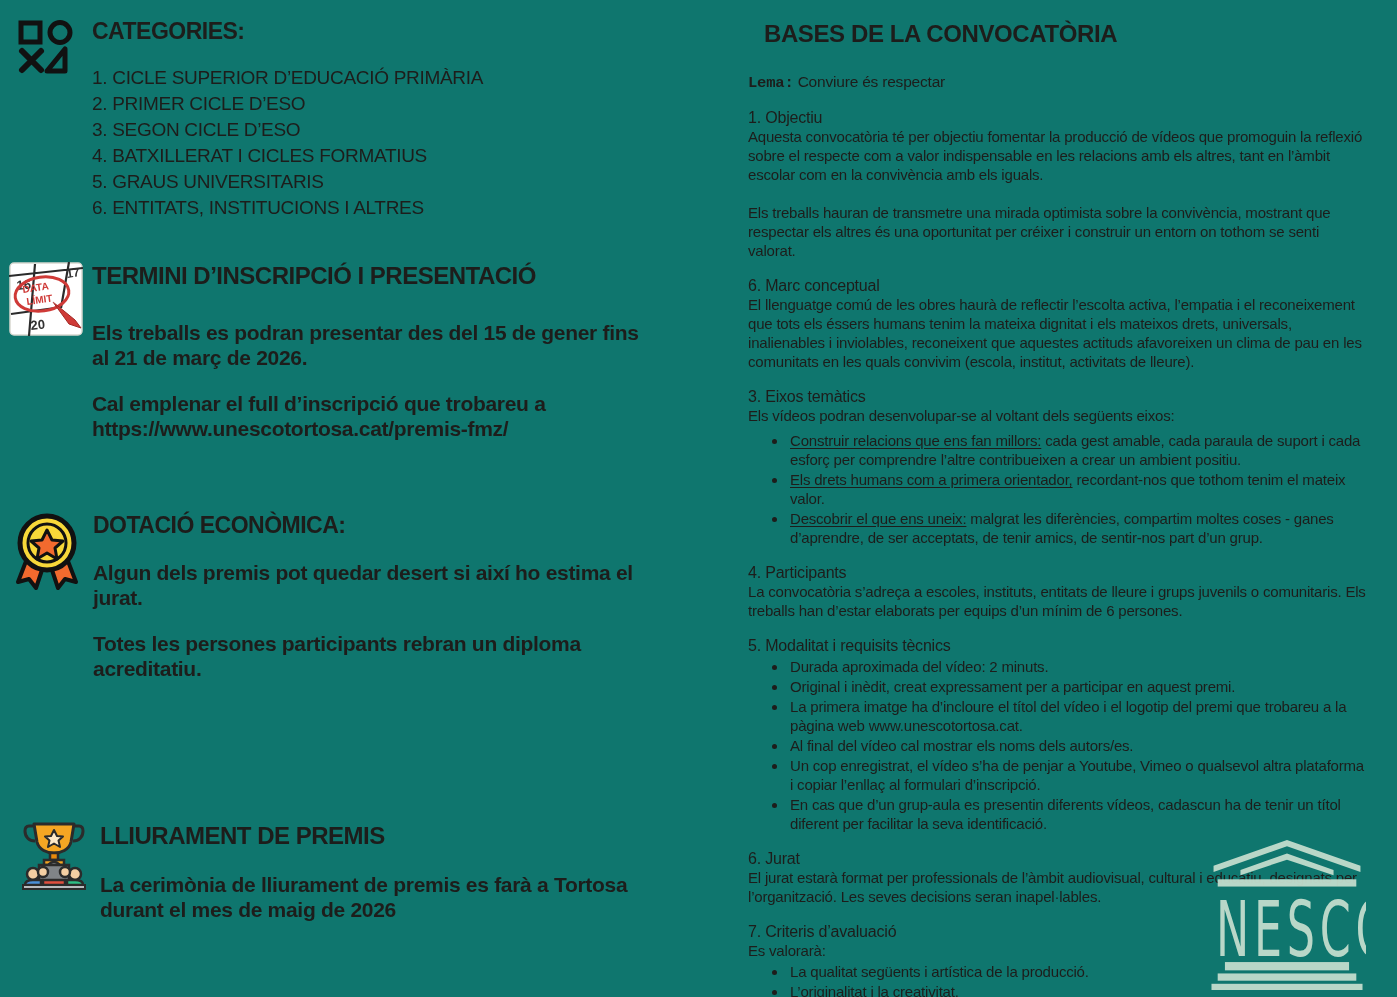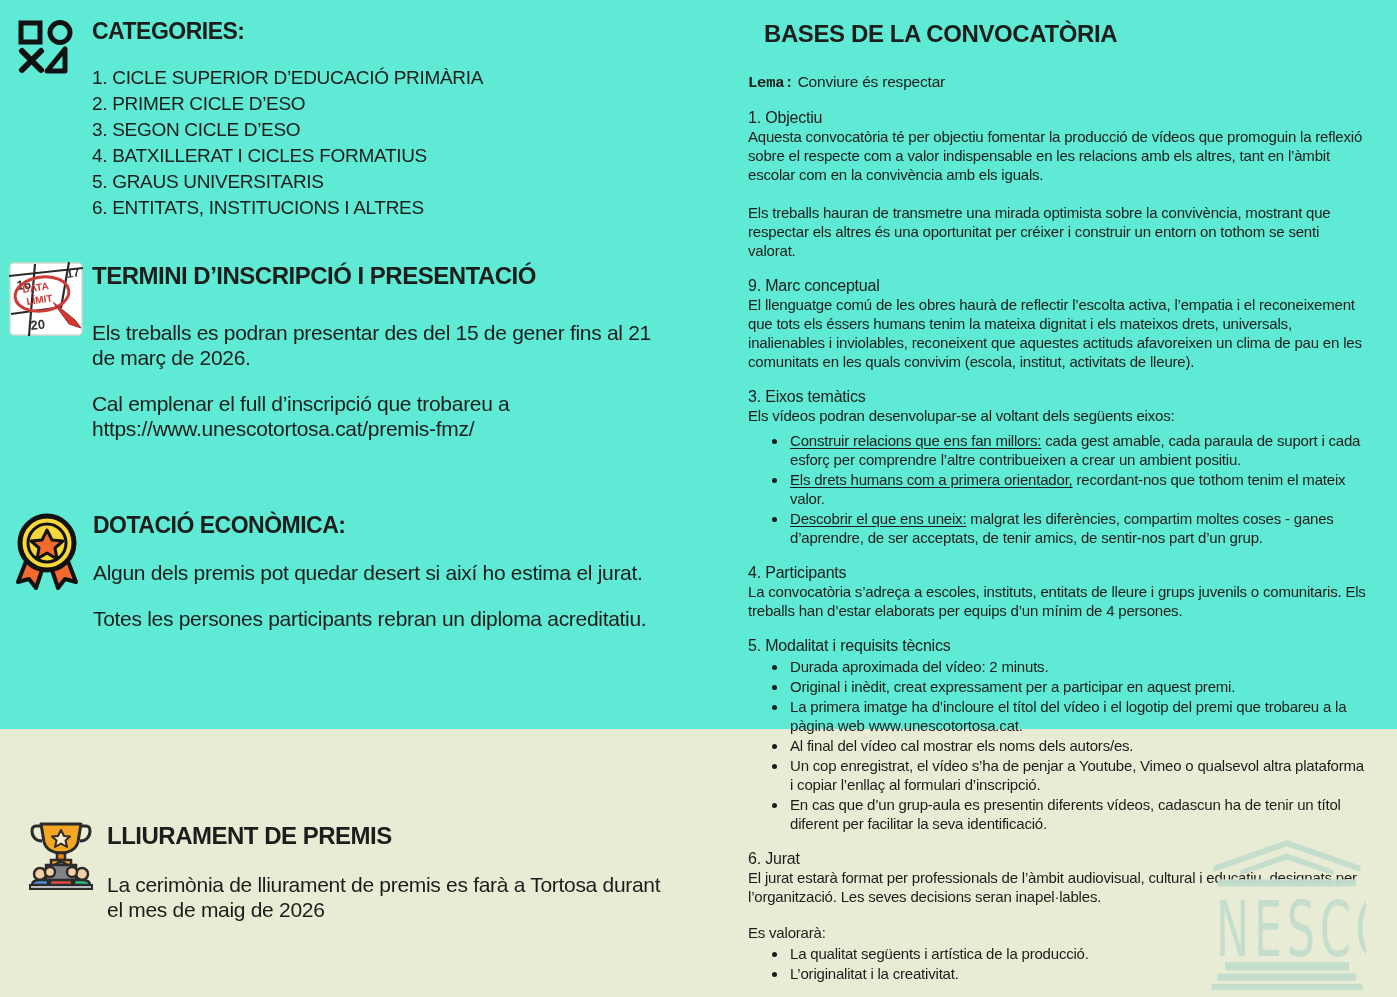--- a/index.html
+++ b/index.html
@@ -3,34 +3,34 @@
 <meta charset="utf-8">
 <style>
   html,body{margin:0;padding:0;}
   body{
     width:1397px;height:997px;overflow:hidden;
     background:#e9ecd5;
     font-family:"Liberation Sans", sans-serif;
     color:#1d1d1b;
     -webkit-font-smoothing:antialiased;
   }
-  .page{position:relative;width:1397px;height:729px;background:#5eead4;}
+  .page{position:relative;width:1397px;height:997px;background:#0f766e;}
 
   
   .left-col{position:absolute;left:0;top:0;width:690px;}
   .lsection{position:absolute;display:flex;align-items:flex-start;}
   .icon-cell{width:92px;flex:0 0 92px;display:flex;justify-content:center;}
   .ltext{width:560px;letter-spacing:-0.3px;}
   .lheading{font-size:23px;font-weight:800;letter-spacing:-0.5px;margin:0 0 0 0;}
   .llist{margin:20px 0 0 0;padding:0;list-style:none;font-size:19px;line-height:26px;font-weight:500;}
-  .lpara{font-size:21px;line-height:25px;margin:21px 0 0 0;font-weight:400;}
+  .lpara{font-size:21px;line-height:25px;margin:21px 0 0 0;font-weight:700;}
   .sec-categories{top:18px;left:0;}
   .sec-termini{top:262px;left:0;}
   .sec-dotacio{top:512px;left:1px;}
-  .sec-lliurament{top:822px;left:15px;}
+  .sec-lliurament{top:822px;left:8px;}
   .url{color:#1d1d1b;text-decoration:none;}
 
   
   .right-col{position:absolute;left:748px;top:20px;width:622px;letter-spacing:-0.2px;}
   .rtitle{font-size:24px;font-weight:800;letter-spacing:-0.4px;margin:0 0 0 16px;}
   .lema{font-size:15.5px;margin-top:25px;}
   .lema b{font-weight:800;font-family:Liberation Mono, monospace;}
   .rsection{margin-top:17px;}
   .rheading{font-size:16px;font-weight:400;margin:0;}
   .rpara{font-size:15px;line-height:19px;margin:0;}
@@ -153,57 +153,58 @@
       <span>Conviure és respectar</span>
     </div>
 
     <div class="rsection">
       <h2 class="rheading">1. Objectiu</h2>
       <p class="rpara">Aquesta convocatòria té per objectiu fomentar la producció de vídeos que promoguin la reflexió sobre el respecte com a valor indispensable en les relacions amb els altres, tant en l’àmbit escolar com en la convivència amb els iguals.</p>
       <p class="rpara">Els treballs hauran de transmetre una mirada optimista sobre la convivència, mostrant que respectar els altres és una oportunitat per créixer i construir un entorn on tothom se senti valorat.</p>
     </div>
 
     <div class="rsection">
-      <h2 class="rheading">9. Marc conceptual</h2>
+      <h2 class="rheading">6. Marc conceptual</h2>
       <p class="rpara">El llenguatge comú de les obres haurà de reflectir l’escolta activa, l’empatia i el reconeixement que tots els éssers humans tenim la mateixa dignitat i els mateixos drets, universals, inalienables i inviolables, reconeixent que aquestes actituds afavoreixen un clima de pau en les comunitats en les quals convivim (escola, institut, activitats de lleure).</p>
     </div>
 
     <div class="rsection">
       <h2 class="rheading">3. Eixos temàtics</h2>
       <p class="rpara">Els vídeos podran desenvolupar-se al voltant dels següents eixos:</p>
       <ul class="rbullets">
         <li><span class="u">Construir relacions que ens fan millors:</span><span> cada gest amable, cada paraula de suport i cada esforç per comprendre l’altre contribueixen a crear un ambient positiu.</span></li>
         <li><span class="u">Els drets humans com a primera orientador,</span><span> recordant-nos que tothom tenim el mateix valor.</span></li>
         <li><span class="u">Descobrir el que ens uneix:</span><span> malgrat les diferències, compartim moltes coses - ganes d’aprendre, de ser acceptats, de tenir amics, de sentir-nos part d’un grup.</span></li>
       </ul>
     </div>
 
     <div class="rsection">
       <h2 class="rheading">4. Participants</h2>
-      <p class="rpara">La convocatòria s’adreça a escoles, instituts, entitats de lleure i grups juvenils o comunitaris. Els treballs han d’estar elaborats per equips d’un mínim de 4 persones.</p>
+      <p class="rpara">La convocatòria s’adreça a escoles, instituts, entitats de lleure i grups juvenils o comunitaris. Els treballs han d’estar elaborats per equips d’un mínim de 6 persones.</p>
     </div>
 
     <div class="rsection">
       <h2 class="rheading">5. Modalitat i requisits tècnics</h2>
       <ul class="rbullets" style="margin-top:2px">
         <li>Durada aproximada del vídeo: 2 minuts.</li>
         <li>Original i inèdit, creat expressament per a participar en aquest premi.</li>
         <li>La primera imatge ha d’incloure el títol del vídeo i el logotip del premi que trobareu a la pàgina web www.unescotortosa.cat.</li>
         <li>Al final del vídeo cal mostrar els noms dels autors/es.</li>
         <li>Un cop enregistrat, el vídeo s’ha de penjar a Youtube, Vimeo o qualsevol altra plataforma i copiar l’enllaç al formulari d’inscripció.</li>
         <li>En cas que d’un grup-aula es presentin diferents vídeos, cadascun ha de tenir un títol diferent per facilitar la seva identificació.</li>
       </ul>
     </div>
 
     <div class="rsection">
       <h2 class="rheading">6. Jurat</h2>
       <p class="rpara">El jurat estarà format per professionals de l’àmbit audiovisual, cultural i educatiu, designats per l’organització. Les seves decisions seran inapel·lables.</p>
     </div>
 
     <div class="rsection">
+      <h2 class="rheading">7. Criteris d’avaluació</h2>
       <p class="rpara">Es valorarà:</p>
       <ul class="rbullets" style="margin-top:2px">
         <li>La qualitat següents i artística de la producció.</li>
         <li>L’originalitat i la creativitat.</li>
 
       </ul>
     </div>
   </div>
 
   <div class="unesco-wm">

